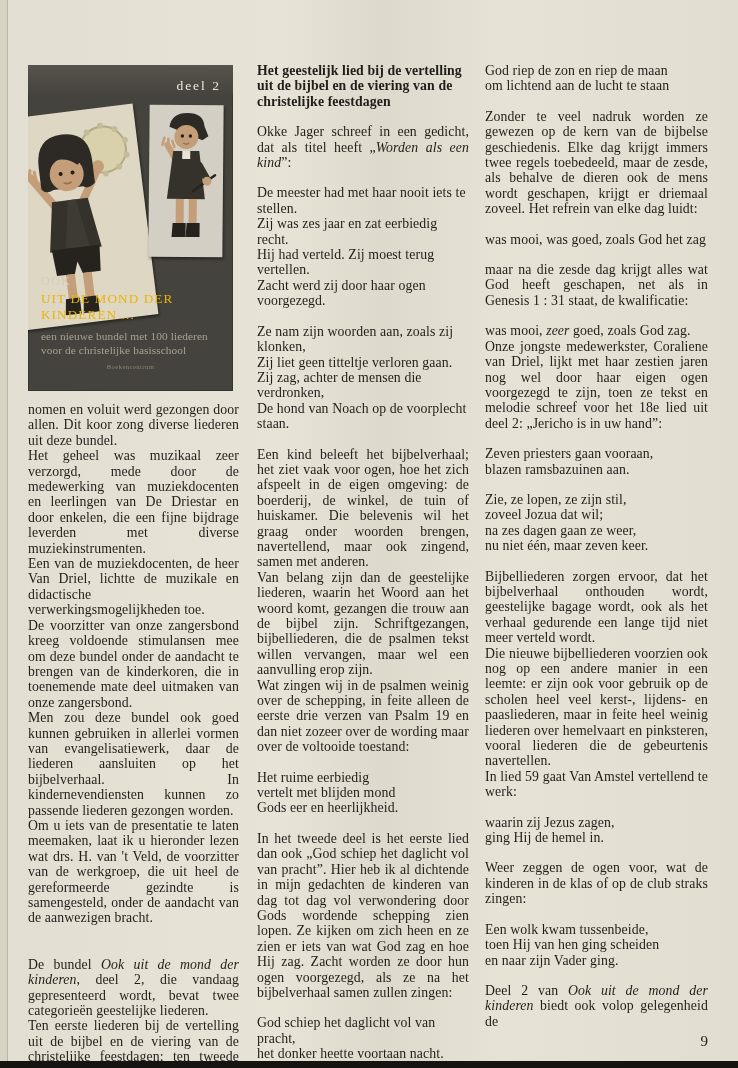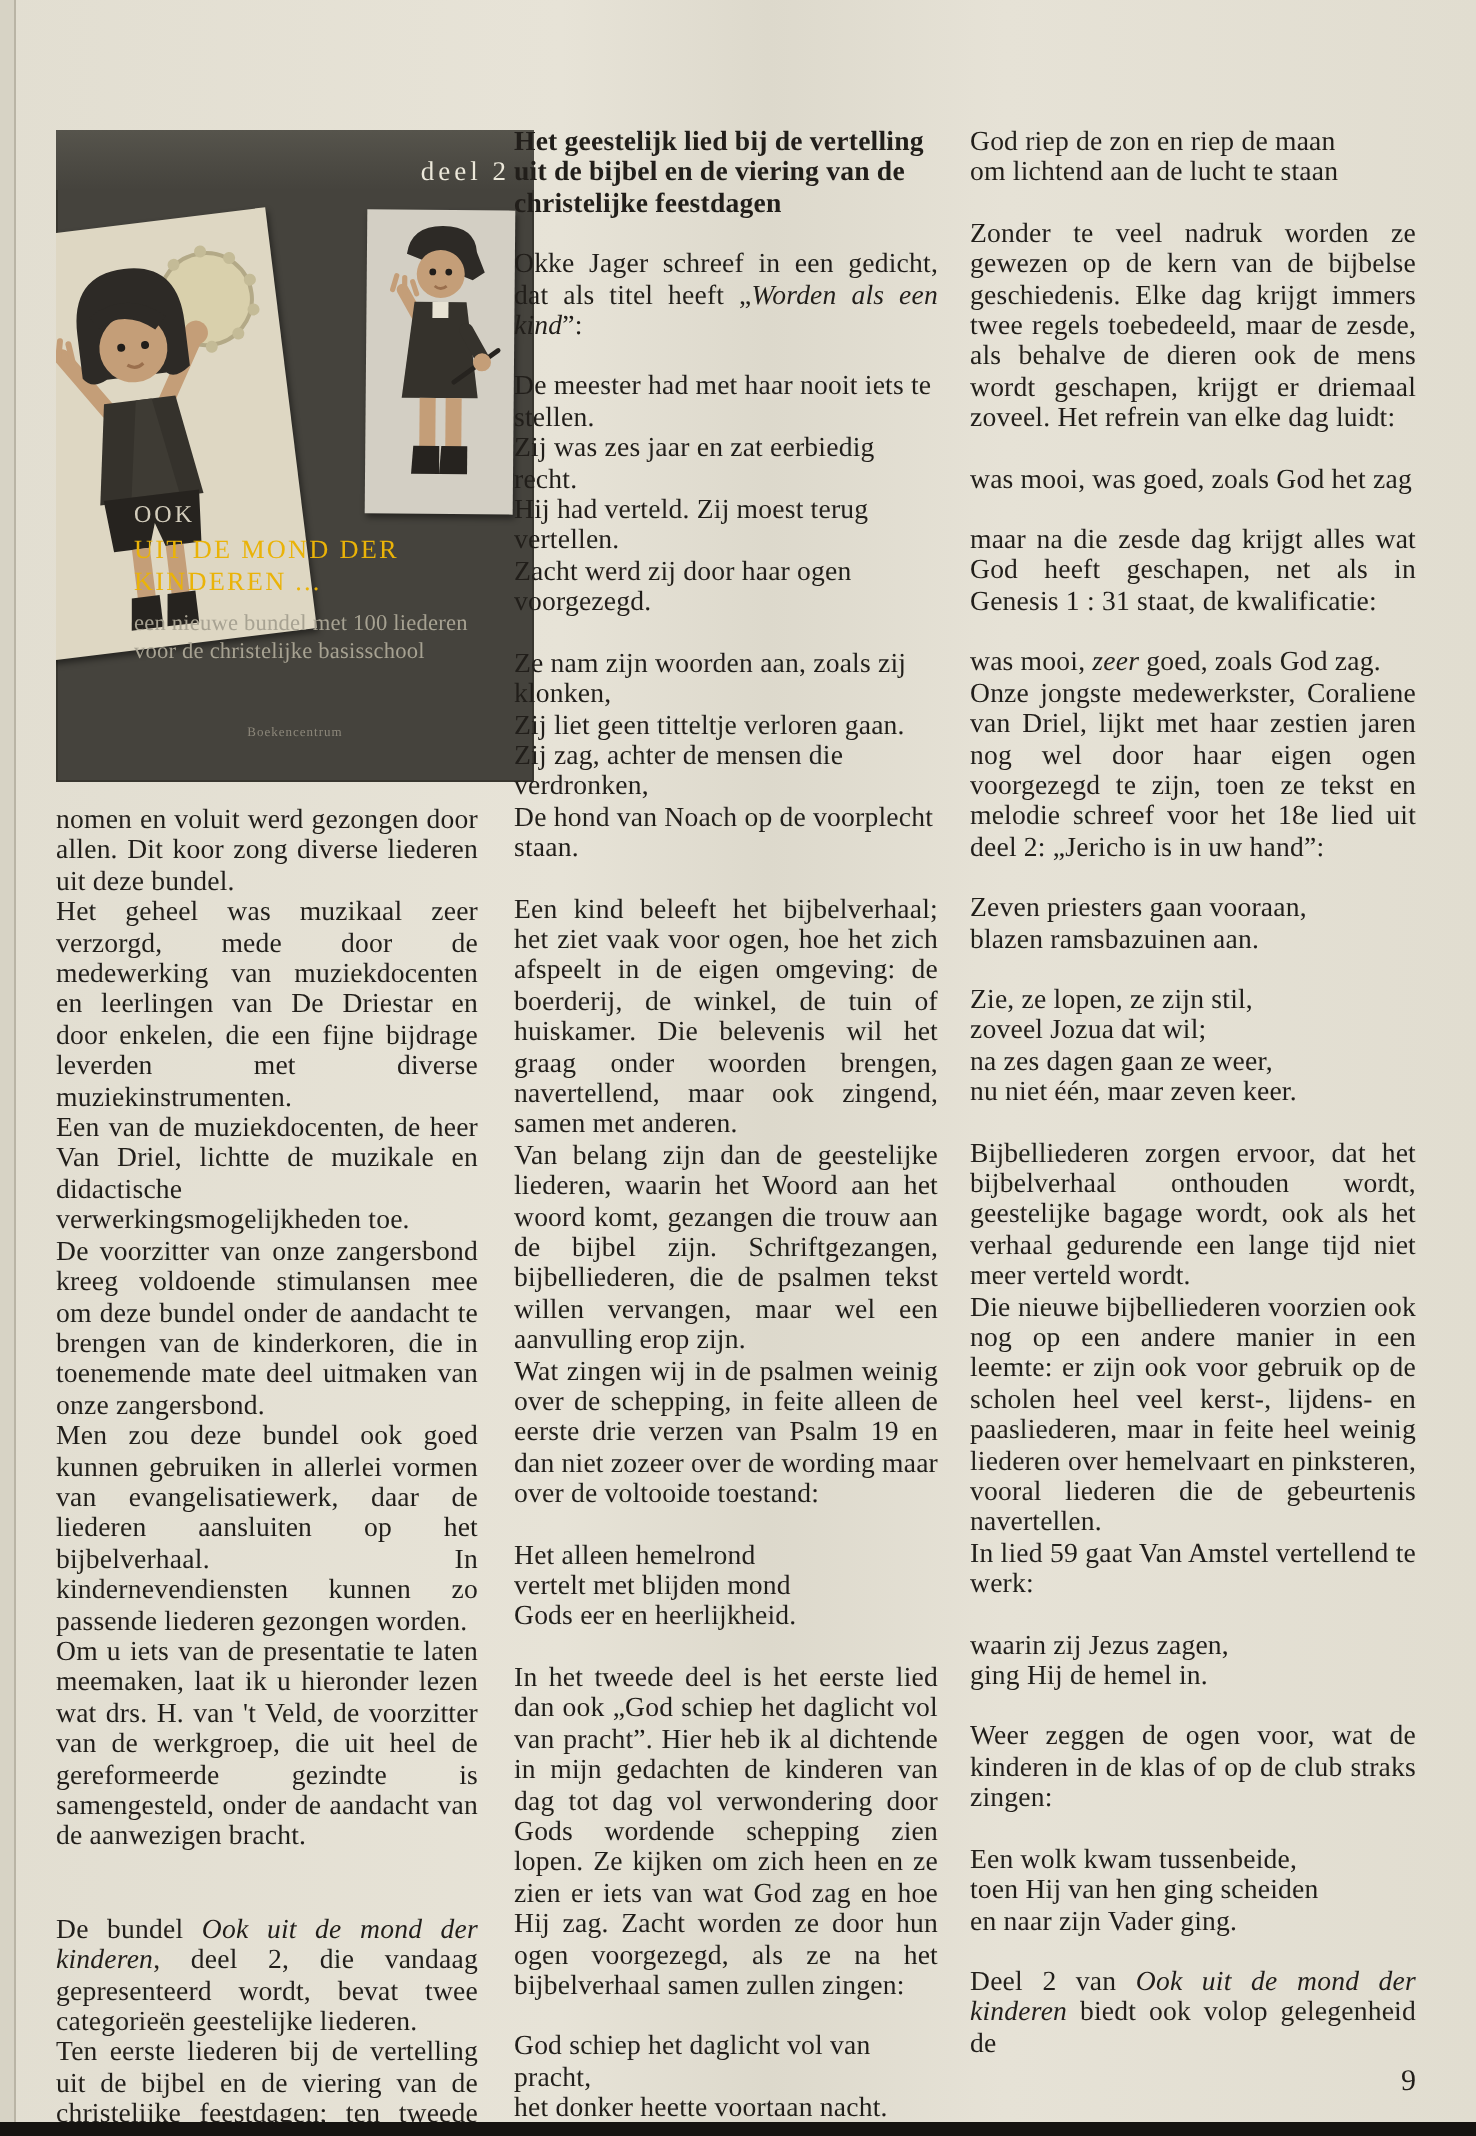--- a/index.html
+++ b/index.html
@@ -16,29 +16,29 @@
   .col1{left:28px;top:65px;width:211px;}
   .col2{left:257px;top:63px;width:212px;}
   .col3{left:485px;top:63px;width:223px;}
   .p{text-align:justify;hyphens:auto;}
   .v div{white-space:normal;}
   .i{font-style:italic;}
   .hd{font-weight:bold;text-align:left;}
   .gap{height:15px;}
   .gap2{height:31px;}
   
-  .cover{position:relative;width:239px;height:326px;background:#45433d;
+  .cover{position:relative;width:205px;height:326px;background:#45433d;
     box-shadow:0 0 0 1px #38362f inset;overflow:hidden;margin-bottom:11px;}
   .cover .shade{position:absolute;left:0;top:0;width:100%;height:30px;
     background:linear-gradient(180deg,#56544c,#45433d);}
   .deel{position:absolute;top:13px;right:12px;color:#ece8da;font-size:13.5px;letter-spacing:2px;}
   .card{position:absolute;box-shadow:1px 2px 3px rgba(0,0,0,0.45);}
   .card-left{top:46px;left:-16px;width:134px;height:212px;background:#ded7c3;transform:rotate(-7deg);}
   .card-right{top:40px;right:10px;width:74px;height:152px;background:#d3cfc4;transform:rotate(0.5deg);}
-  .cover-text{position:absolute;left:13px;bottom:58px;margin-left:26px;}
+  .cover-text{position:absolute;left:13px;bottom:34px;}
   .cover-ook{color:#d3cdbc;font-size:12px;letter-spacing:1.5px;margin-bottom:2px;}
   .cover-title{color:#eab308;font-size:13.2px;letter-spacing:1.1px;margin-bottom:8px;}
   .cover-sub{color:#a7a292;font-size:11.3px;line-height:13.5px;}
   .cover-pub{position:absolute;bottom:17px;left:0;width:100%;text-align:center;
     color:#8c877a;font-size:6.5px;letter-spacing:0.5px;}
   .pagenum{position:absolute;right:30px;top:1033px;font-size:15px;color:#211e1a;}
 </style>
 </head>
 <body>
 
@@ -163,21 +163,21 @@
     <div>Zij liet geen titteltje verloren gaan.</div>
     <div>Zij zag, achter de mensen die verdronken,</div>
     <div>De hond van Noach op de voorplecht staan.</div>
   </div>
   <div class="gap"></div>
   <div class="p">Een kind beleeft het bijbelverhaal; het ziet vaak voor ogen, hoe het zich afspeelt in de eigen omgeving: de boerderij, de winkel, de tuin of huiskamer. Die belevenis wil het graag onder woorden brengen, navertellend, maar ook zingend, samen met anderen.</div>
   <div class="p">Van belang zijn dan de geestelijke liederen, waarin het Woord aan het woord komt, gezangen die trouw aan de bijbel zijn. Schriftgezangen, bijbelliederen, die de psalmen tekst willen vervangen, maar wel een aanvulling erop zijn.</div>
   <div class="p">Wat zingen wij in de psalmen weinig over de schepping, in feite alleen de eerste drie verzen van Psalm 19 en dan niet zozeer over de wording maar over de voltooide toestand:</div>
   <div class="gap"></div>
   <div class="v">
-    <div>Het alleen hemelrond</div>
+    <div>Het ruime eerbiedig</div>
     <div>vertelt met blijden mond</div>
     <div>Gods eer en heerlijkheid.</div>
   </div>
   <div class="gap"></div>
   <div class="p">In het tweede deel is het eerste lied dan ook „God schiep het daglicht vol van pracht”. Hier heb ik al dichtende in mijn gedachten de kinderen van dag tot dag vol verwondering door Gods wordende schepping zien lopen. Ze kijken om zich heen en ze zien er iets van wat God zag en hoe Hij zag. Zacht worden ze door hun ogen voorgezegd, als ze na het bijbelverhaal samen zullen zingen:</div>
   <div class="gap"></div>
   <div class="v">
     <div>God schiep het daglicht vol van pracht,</div>
     <div>het donker heette voortaan nacht.</div>
   </div>

